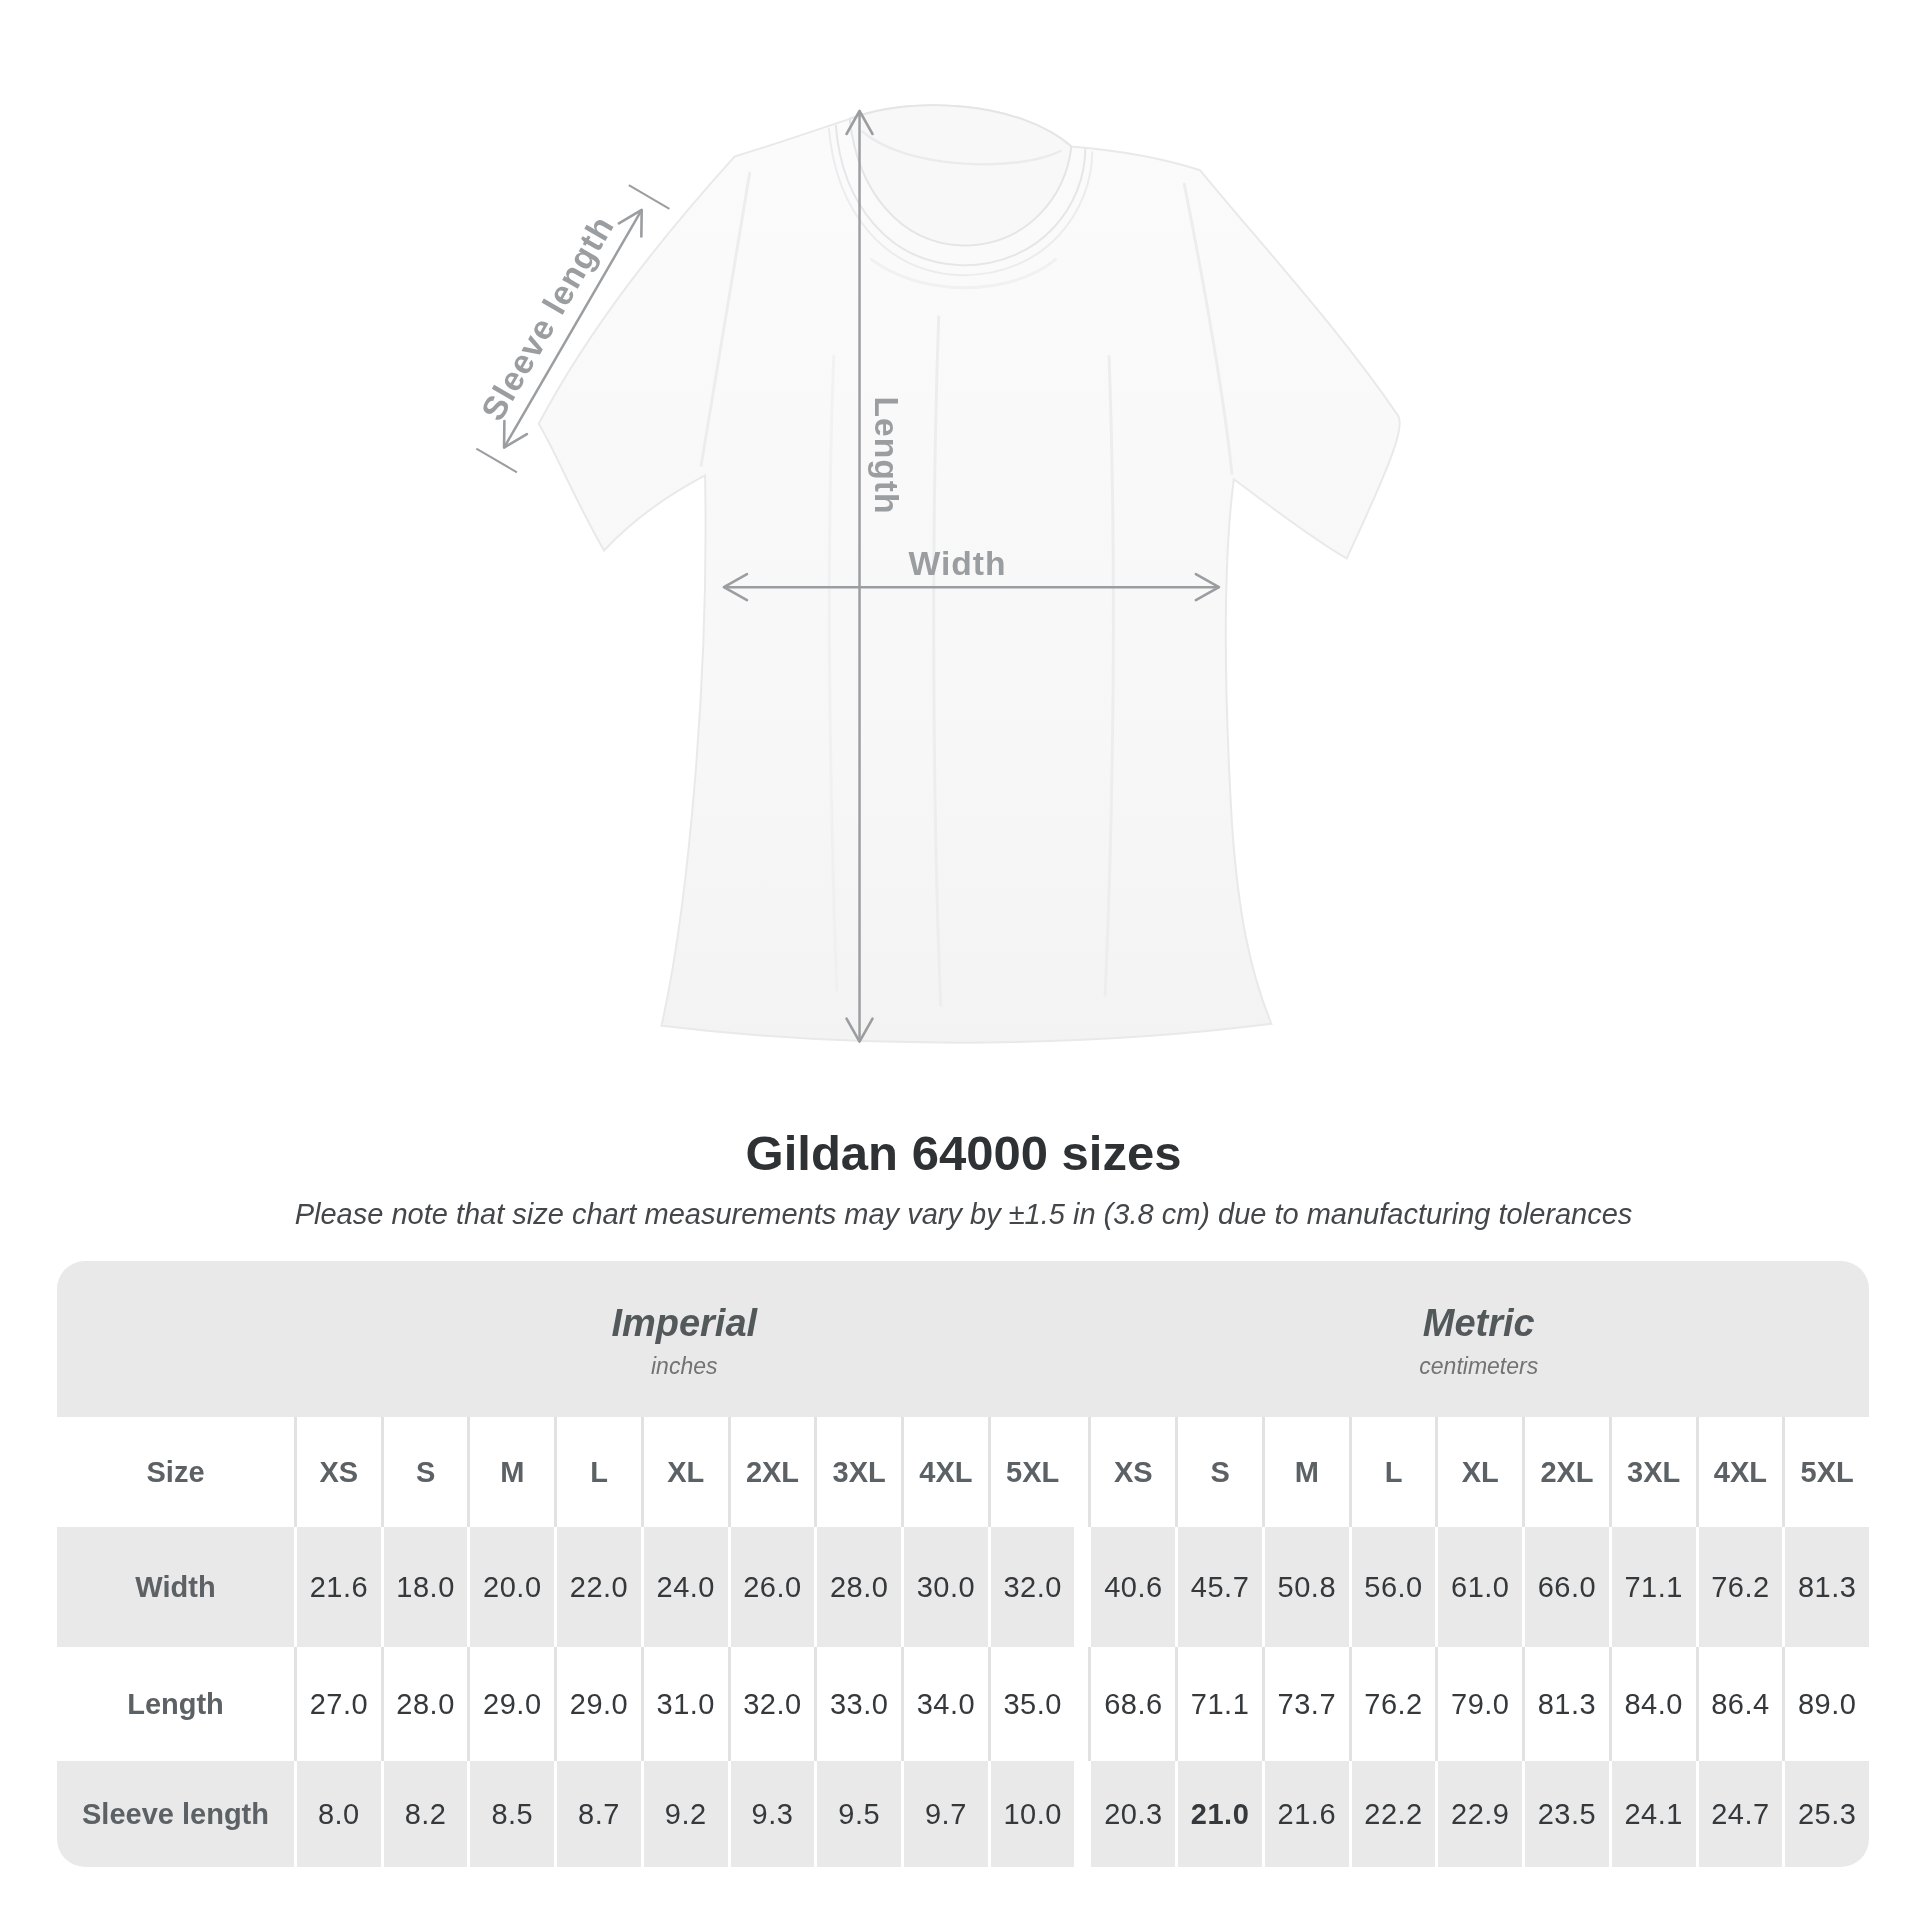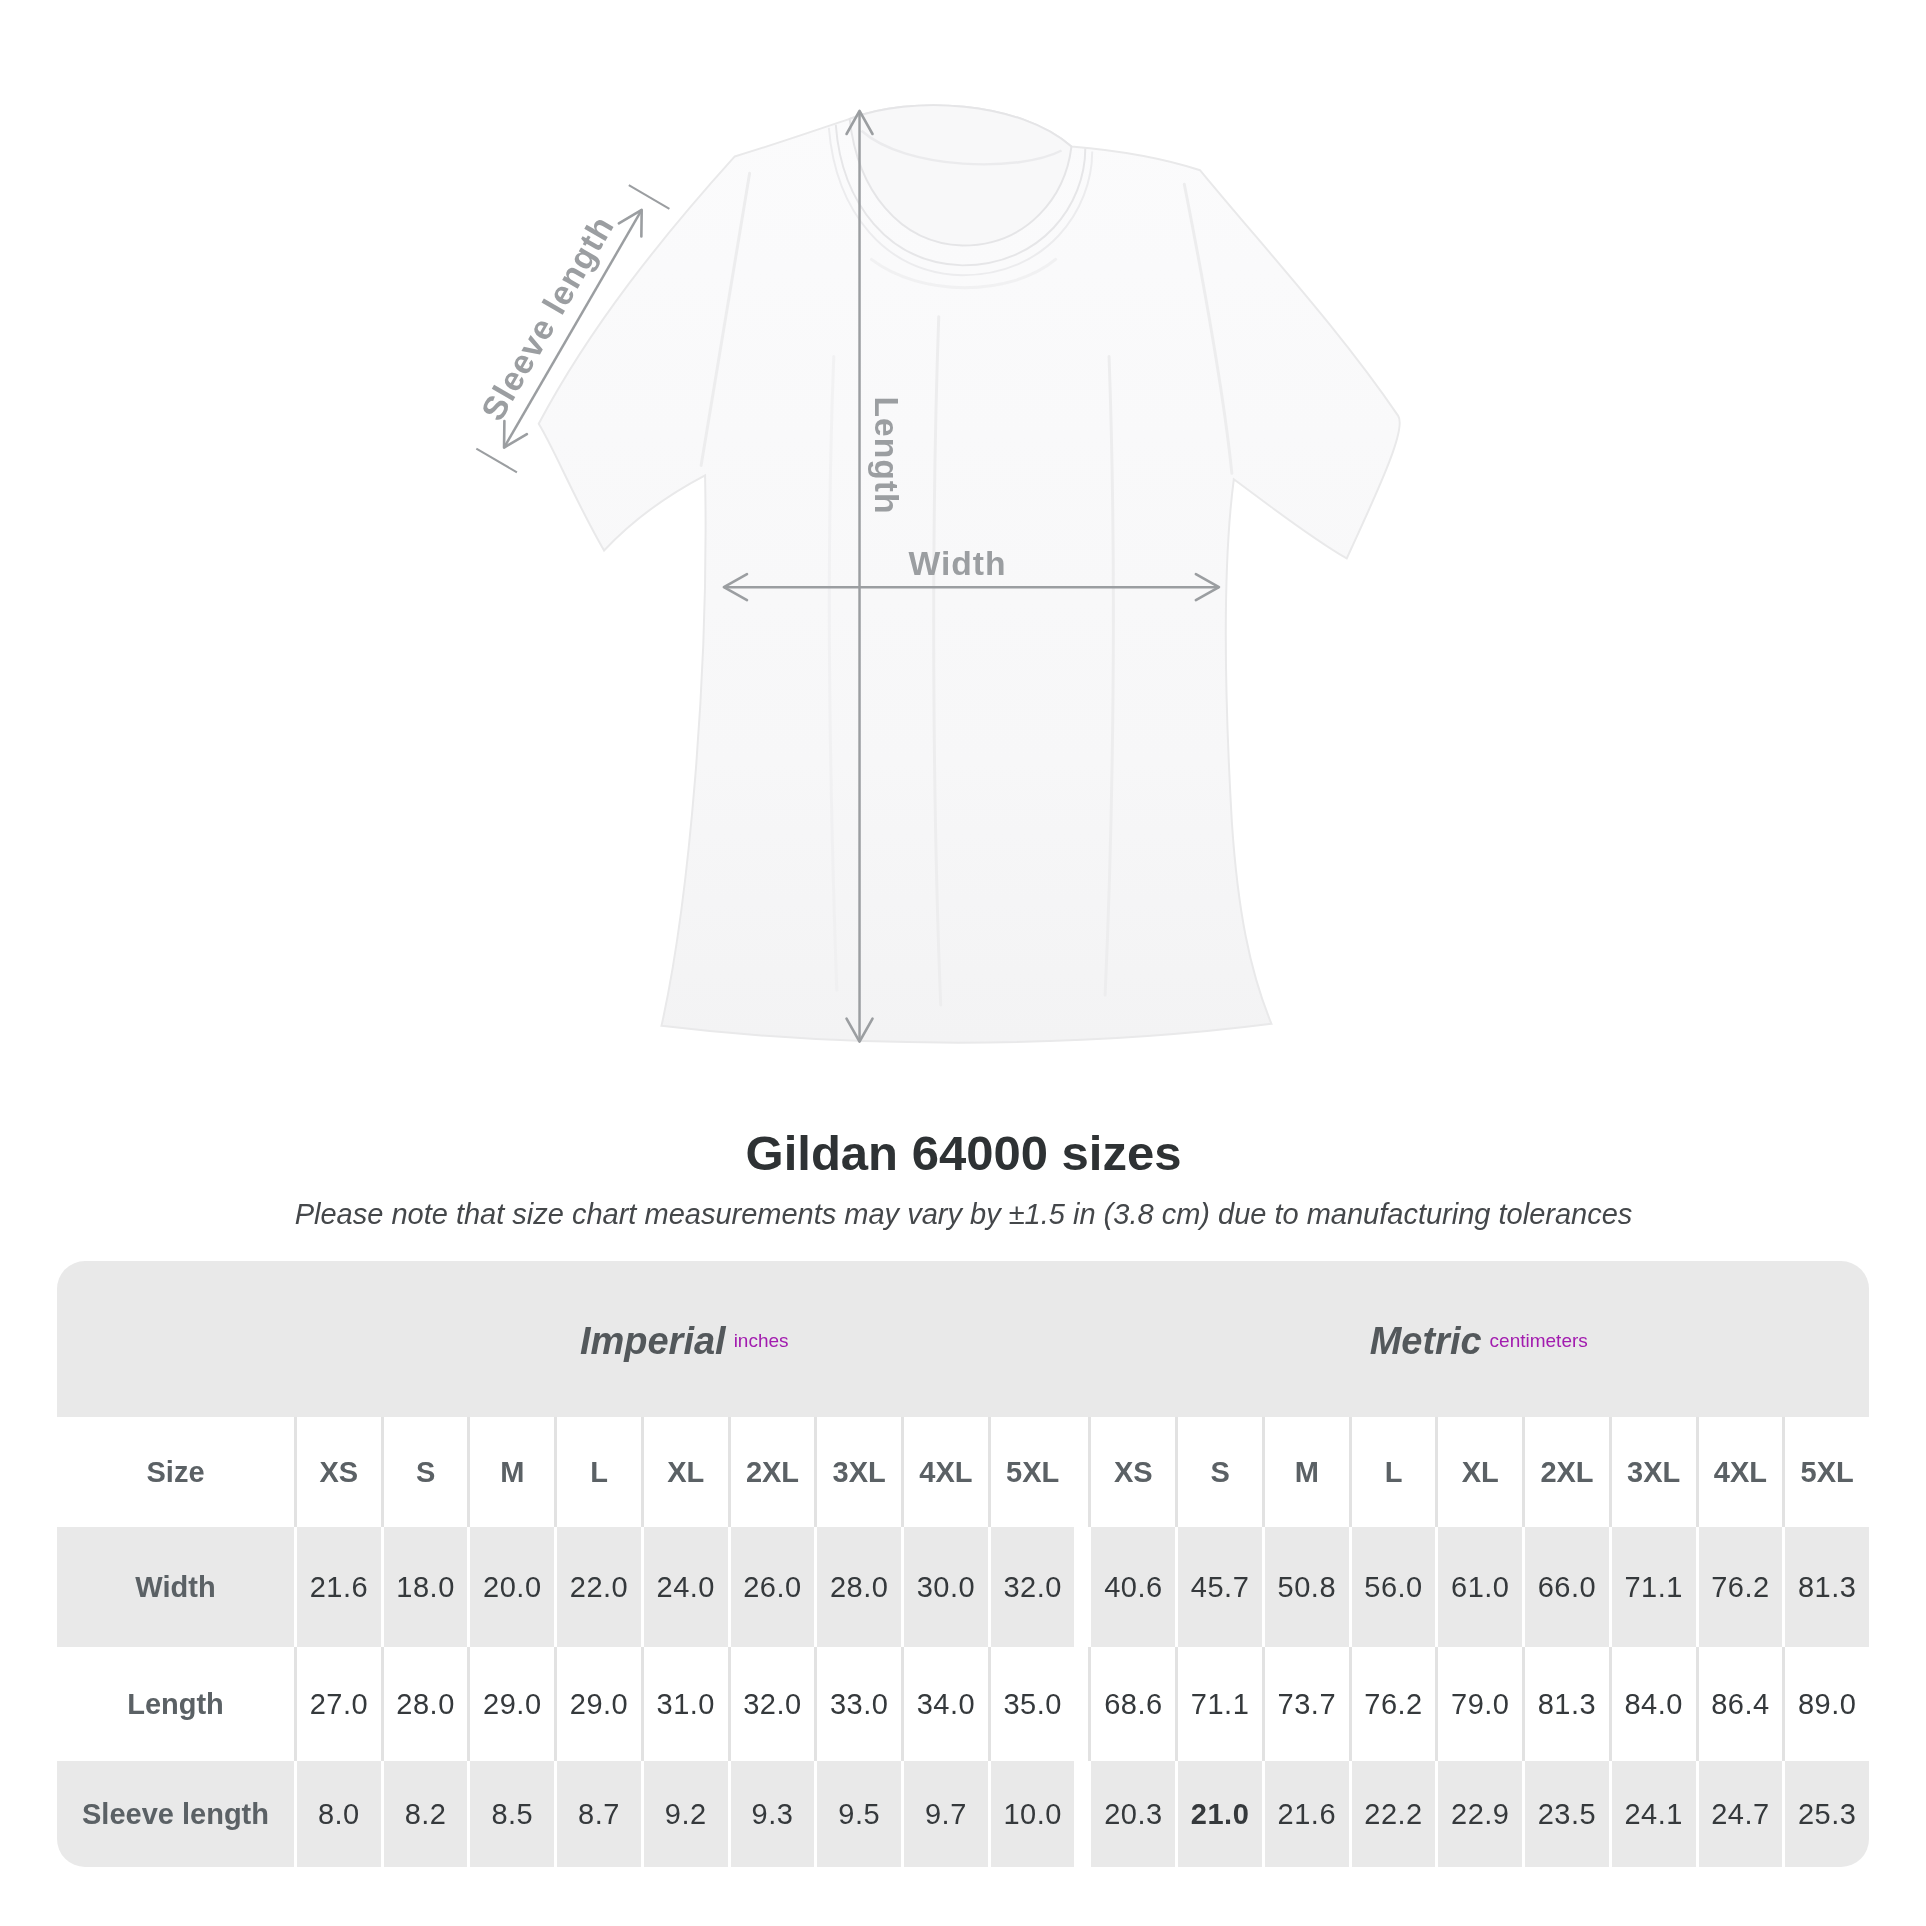--- a/index.html
+++ b/index.html
@@ -16,23 +16,23 @@
   .heading h1{margin:0;font-weight:bold;font-size:49px;line-height:1.1;color:#2e3234;}
   .heading p{margin:15px 0 0;font-style:italic;font-size:29px;line-height:1.3;color:#44474a;}
   .size-grid{
     position:absolute;left:57px;top:1261px;width:1812px;height:606px;
     display:grid;
     grid-template-columns:237px repeat(9,1fr) 14px repeat(9,1fr);
     grid-template-rows:156px 110px 120px 114px 106px;
   }
   .c{display:flex;align-items:center;justify-content:center;}
   .band{background:#e9e9e9;border-radius:28px 28px 0 0;}
-  .group{flex-direction:row;gap:8px;padding-bottom:8px;margin-top:12px;}
+  .group{flex-direction:column;gap:8px;padding-bottom:8px;margin-top:12px;}
   .group-name{font-size:38px;font-weight:bold;font-style:italic;color:#53585b;}
-  .group-unit{font-size:19px;color:#a21caf;}
+  .group-unit{font-size:23px;font-style:italic;color:#737373;}
   .h{font-weight:bold;font-size:29px;color:#5b6165;}
   .lbl{font-weight:bold;font-size:29px;color:#5b6165;}
   .val{font-size:29px;color:#35393c;letter-spacing:0.5px;}
   .d{border-left:3px solid #e2e2e2;}
   .g{background:#e9e9e9;}
   .g.d{border-left-color:#ffffff;}
   .gapcell{background:#ffffff;}
   .bl{border-radius:0 0 0 28px;}
   .br{border-radius:0 0 28px 0;}
 </style>

